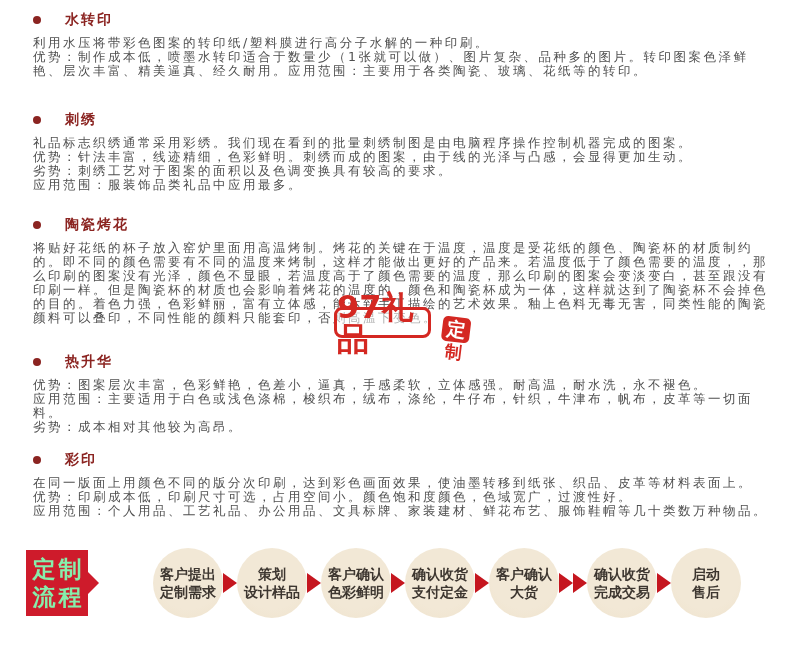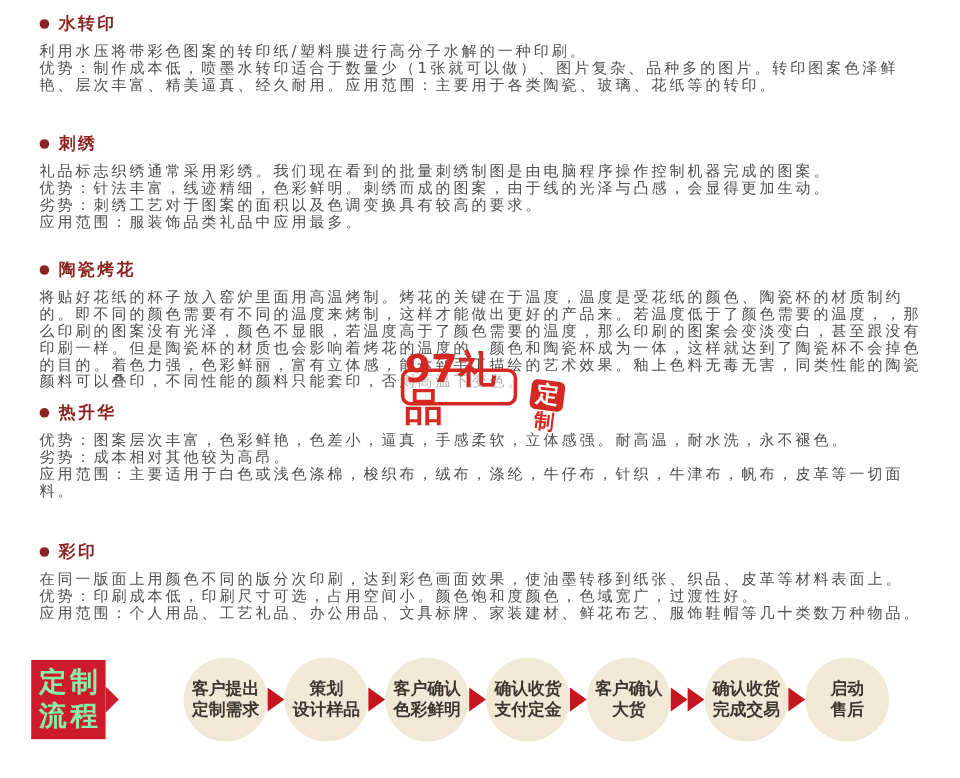--- a/index.html
+++ b/index.html
@@ -2,22 +2,22 @@
 <html style="--heading_red: #8b2421; --body_text: #4f4f4f; --stamp_red: #d42822; --flow_red: #ce1b2b; --arrow_red: #c5161f; --circle_bg: #f2e8d6; --circle_text: #3d3630;"><head>
 <meta charset="utf-8">
 <style>
   html,body{margin:0;padding:0;background:#ffffff;}
   #page{
     position:relative;width:800px;height:648px;background:#ffffff;overflow:hidden;
     font-family:"DejaVu Sans","Liberation Sans",sans-serif;
   }
   
   .sec{position:absolute;left:33px;width:757px;}
-  #sec1{top:12px}#sec2{top:112px}#sec3{top:217px}#sec4{top:336px}#sec5{top:452px}
-  .sec-head{display:flex;align-items:center;gap:8px;height:16px;margin-bottom:8px;}
+  #sec1{top:12px}#sec2{top:112px}#sec3{top:217px}#sec4{top:354px}#sec5{top:452px}
+  .sec-head{display:flex;align-items:center;gap:24px;height:16px;margin-bottom:8px;}
   .bullet{width:8px;height:8px;border-radius:50%;background:var(--heading_red,#8b2421);flex:none;}
   .sec-title{font-size:14px;font-weight:700;color:var(--heading_red,#8b2421);letter-spacing:2px;white-space:nowrap;}
   .sec-body{margin-left:0;width:745px;font-size:12.5px;line-height:14px;letter-spacing:2.5px;color:var(--body_text,#4f4f4f);}
   .sec-body p{margin:0;padding:0;}
   
   .wm-badge{
     position:absolute;left:334px;top:307px;width:97px;height:31px;box-sizing:border-box;
     border:3px solid var(--stamp_red,#d42822);border-radius:8px;background:rgba(255,255,255,0.55);
     color:var(--stamp_red,#d42822);font-size:32px;font-weight:700;line-height:1;
     display:flex;align-items:center;justify-content:center;letter-spacing:0;
@@ -87,22 +87,22 @@
     </div>
   </section>
 
   <section class="sec" id="sec4">
     <div class="sec-head">
       <span class="bullet"></span>
       <span class="sec-title">热升华</span>
     </div>
     <div class="sec-body">
       <p>优势：图案层次丰富，色彩鲜艳，色差小，逼真，手感柔软，立体感强。耐高温，耐水洗，永不褪色。</p>
+      <p>应用范围：主要适用于白色或浅色涤棉，梭织布，绒布，涤纶，牛仔布，针织，牛津布，帆布，皮革等一切面料。</p>
       <p>劣势：成本相对其他较为高昂。</p>
-      <p>应用范围：主要适用于白色或浅色涤棉，梭织布，绒布，涤纶，牛仔布，针织，牛津布，帆布，皮革等一切面料。</p>
     </div>
   </section>
 
   <section class="sec" id="sec5">
     <div class="sec-head">
       <span class="bullet"></span>
       <span class="sec-title">彩印</span>
     </div>
     <div class="sec-body">
       <p>在同一版面上用颜色不同的版分次印刷，达到彩色画面效果，使油墨转移到纸张、织品、皮革等材料表面上。</p>

